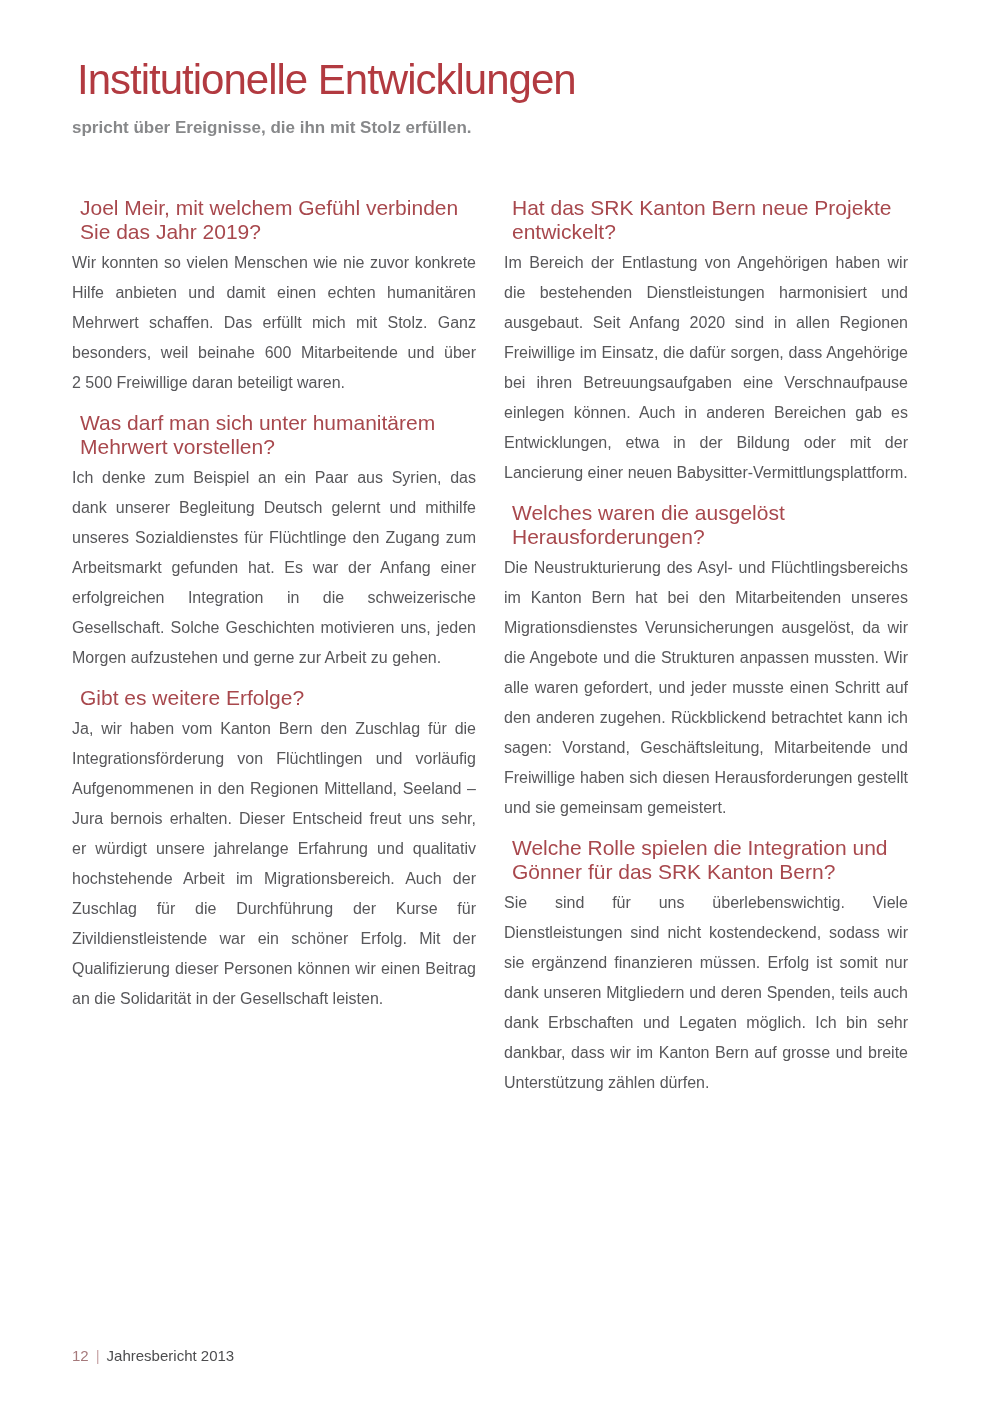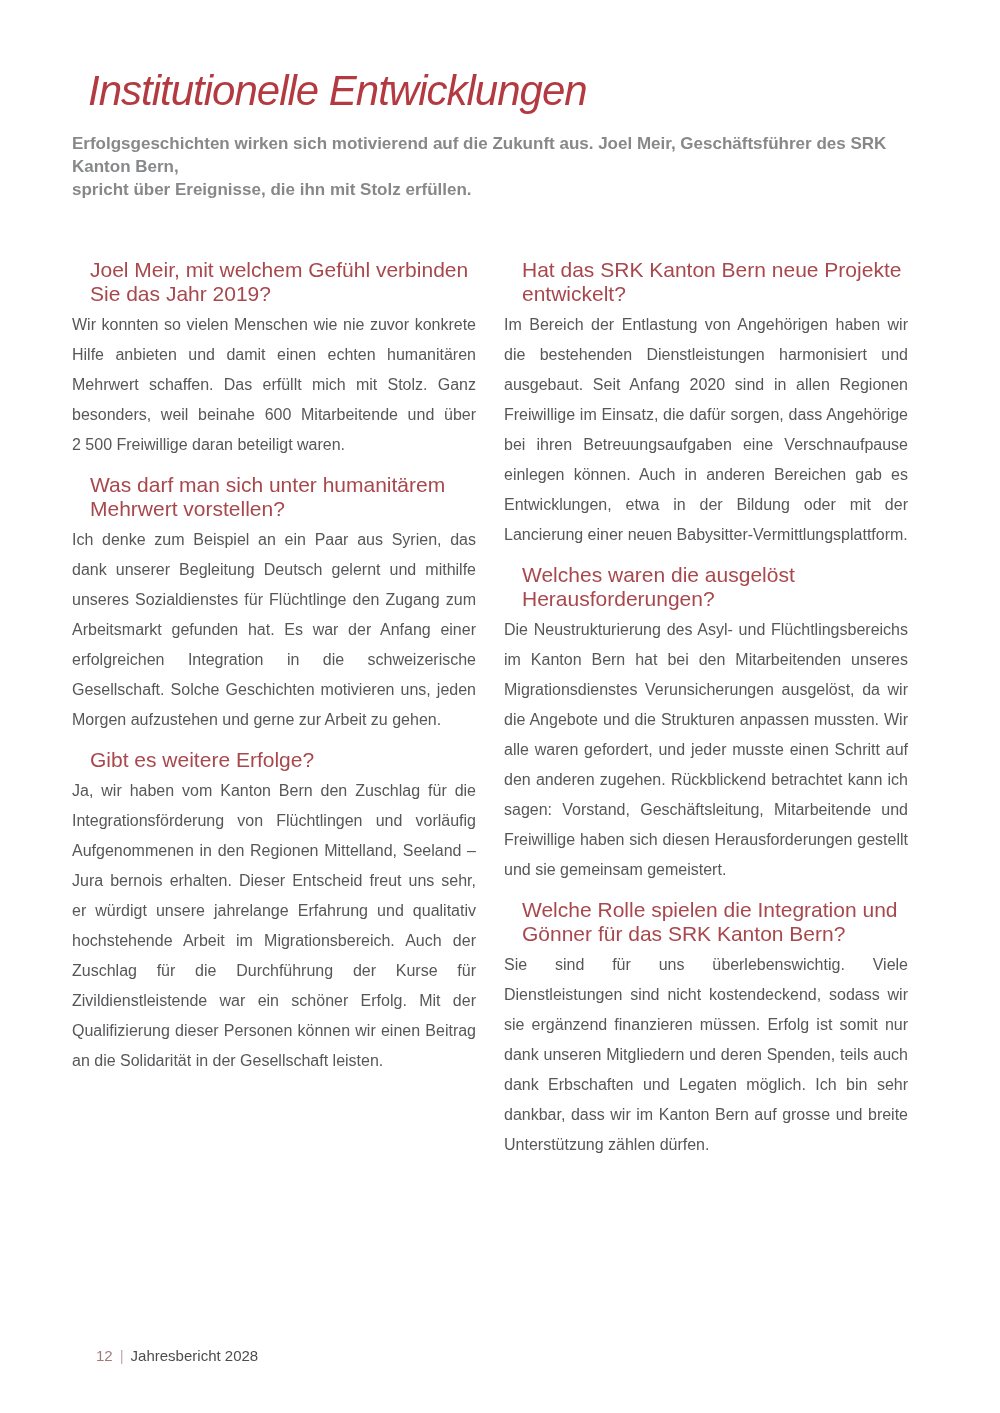--- a/index.html
+++ b/index.html
@@ -12,80 +12,78 @@
     position: relative;
     width: 1000px;
     height: 1413px;
     background: #ffffff;
     overflow: hidden;
   }
   .content {
     padding: 0 92px 0 72px;
   }
   h1.title {
-    margin: 16px;
+    margin: 5px;
     padding-top: 50px;
     font-size: 42px;
     line-height: 50px;
     font-weight: 400;
     letter-spacing: -1px;
     color: #b23a40;
-    font-style: italic;
   }
   .subtitle {
     margin-top: 11px;
     font-size: 17px;
     line-height: 23px;
     font-weight: bold;
     color: #87888a;
   }
   .columns {
     display: flex;
     gap: 28px;
     margin-top: 57px;
   }
   .col {
     width: 404px;
     flex: 0 0 404px;
   }
   h2.q {
-    margin: 0 0 4px 18px;
+    margin: 0 0 4px 8px;
     font-size: 21px;
     line-height: 24px;
     font-weight: 400;
     color: #a8484d;
   }
   p.a {
     margin: 0 0 13px 0;
     font-size: 16px;
     line-height: 30px;
     color: #57575a;
     text-align: justify;
   }
   .footer {
     position: absolute;
     left: 72px;
     top: 1346px;
     font-size: 15px;
     line-height: 20px;
   }
-  .footer .num   { color: #a5797b; margin-left: 24px; }
+  .footer .num   { color: #a5797b; }
   .footer .sep   { color: #c9a6a8; padding: 0 7px; }
   .footer .label { color: #4c4c4e; }
 </style>
 </head>
 <body>
 
 <div class="page">
   <div class="content">
 
     <h1 class="title">Institutionelle Entwicklungen</h1>
 
     <div class="subtitle">
-      <div>Erfolgsgeschichten wirken sich motivierend auf die Zukunft aus. Joel Meir, Geschäftsführer des SRK Kanton Bern,</div>
       <div>spricht über Ereignisse, die ihn mit Stolz erfüllen.</div>
     </div>
 
     <div class="columns">
 
       <div class="col">
         <section>
           <h2 class="q">Joel Meir, mit welchem Gefühl verbinden Sie das Jahr 2019?</h2>
           <p class="a">Wir konnten so vielen Menschen wie nie zuvor konkrete Hilfe anbieten und damit einen echten humanitären Mehrwert schaffen. Das erfüllt mich mit Stolz. Ganz besonders, weil beinahe 600 Mitarbeitende und über 2&nbsp;500 Freiwillige daran beteiligt waren.</p>
         </section>
@@ -111,15 +109,15 @@
         <section>
           <h2 class="q">Welche Rolle spielen die Integration und Gönner für das SRK Kanton Bern?</h2>
           <p class="a">Sie sind für uns überlebenswichtig. Viele Dienstleistungen sind nicht kostendeckend, sodass wir sie ergänzend finanzieren müssen. Erfolg ist somit nur dank unseren Mitgliedern und deren Spenden, teils auch dank Erbschaften und Legaten möglich. Ich bin sehr dankbar, dass wir im Kanton Bern auf grosse und breite Unterstützung zählen dürfen.</p>
         </section>
       </div>
 
     </div>
   </div>
 
   <div class="footer">
-    <span class="num">12</span><span class="sep">|</span><span class="label">Jahresbericht 2028</span>
+    <span class="num">12</span><span class="sep">|</span><span class="label">Jahresbericht 2013</span>
   </div>
 </div>
 
 </body></html>

